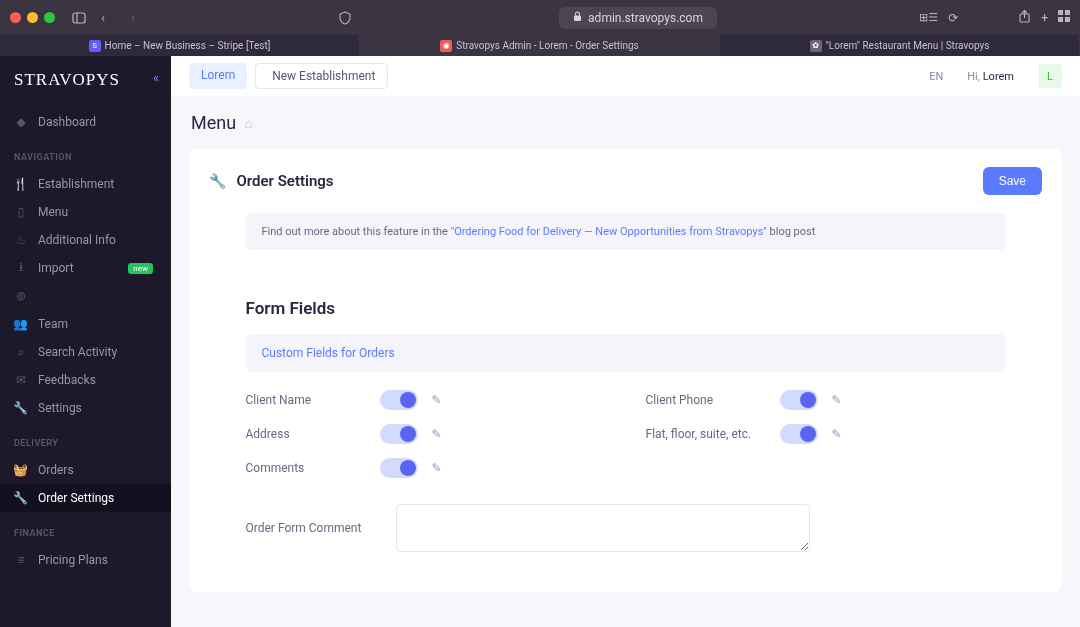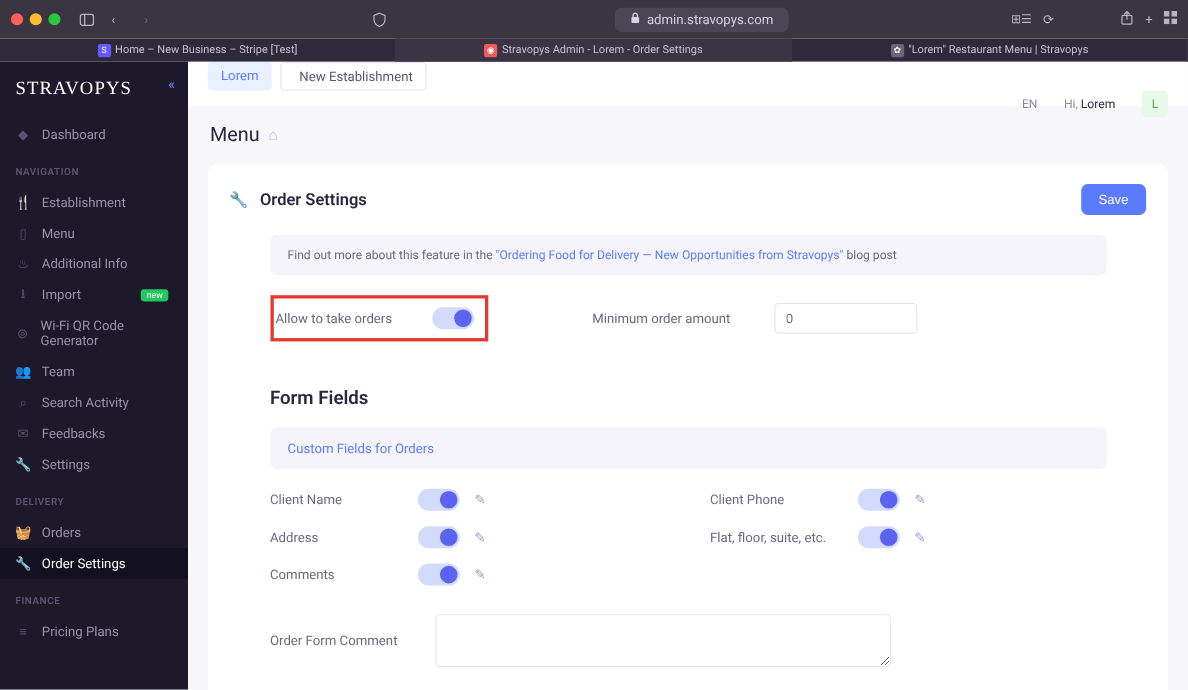--- a/index.html
+++ b/index.html
@@ -34,21 +34,21 @@
   .side-group { padding: 6px 0 4px 14px; }
   .side-label { font-size: 9px; letter-spacing: 0.5px; color: #5b5570; margin: 10px 0 4px 0; font-weight: 600; }
   .side-item { display:flex; align-items:center; gap: 10px; padding: 7px 14px; font-size: 12px; color: #9a94a9; cursor:pointer; position:relative; }
   .side-item.active { background: #13101f; color: #fff; }
   .side-item .icn { width: 14px; height: 14px; display:inline-flex; align-items:center; justify-content:center; font-size:12px; color:#5b5570; }
   .side-item.active .icn { color:#fff; }
   .badge-new { background:#22c55e; color:#fff; font-size:8px; padding:1px 5px; border-radius:3px; margin-left:auto; margin-right:4px; }
 
   
   .main { flex:1; background:#f6f6fb; overflow-y:auto; }
-  .topbar { background:#fff; height:40px; display:flex; padding: 0 18px; font-size:12px;flex-direction:column; }
+  .topbar { background:#fff; height:40px; display:flex; align-items:center; padding: 0 18px; font-size:12px; }
   .tabchips { display:flex; gap:8px; }
   .chip { padding: 5px 12px; border-radius:4px; font-size:12px; }
   .chip.active { background:#e9f0ff; color:#5b7bff; }
   .chip.border { border:1px solid #e5e5ef; color:#5b5570;padding-left:16px; }
   .top-right { margin-left:auto; display:flex; align-items:center; gap:24px; color:#8e8aa0;}
   .lang { font-size:11px; }
   .hi { font-size:11px; }
   .avatar { width:24px; height:24px; border-radius:4px; background:#e9f9e9; color:#44b044; display:flex; align-items:center; justify-content:center; font-size:11px; }
 
   .page-head { display:flex; align-items:center; gap:8px; padding: 16px 20px; font-size:18px; color:#2a2640; }
@@ -187,21 +187,20 @@
       <span class="icn">♨</span>
       <span>Additional Info</span>
     </div>
     <div class="side-item">
       <span class="icn">⭳</span>
       <span>Import</span>
       <span class="badge-new">new</span>
     </div>
     <div class="side-item">
       <span class="icn">⊚</span>
-      <span>Wi-Fi QR Code Generator</span>
     </div>
     <div class="side-item">
       <span class="icn">👥</span>
       <span>Team</span>
     </div>
     <div class="side-item">
       <span class="icn">⌕</span>
       <span>Search Activity</span>
     </div>
     <div class="side-item">
@@ -262,33 +261,20 @@
         </div>
         <button class="savebtn">Save</button>
       </div>
 
       <div class="inner">
         <div class="infobox">
           <span>Find out more about this feature in the </span><a href="#">"Ordering Food for Delivery — New Opportunities from Stravopys"</a><span> blog post</span>
         </div>
 
 
-        <div class="row">
-          <div class="highlight">
-            <span class="lbl">Allow to take orders</span>
-            <span class="toggle">
-                <span class="knob"></span>
-              </span>
-          </div>
-          <div style="width:95px"></div>
-          <div class="col-right">
-            <span class="lbl" style="width:145px">Minimum order amount</span>
-            <input class="input" value="0" style="">
-          </div>
-        </div>
 
         <div style="height:30px"></div>
 
         <h3 class="sect">Form Fields</h3>
 
         <div class="linkbox">
           <a href="#">Custom Fields for Orders</a>
         </div>
 
         <div class="form-grid">

